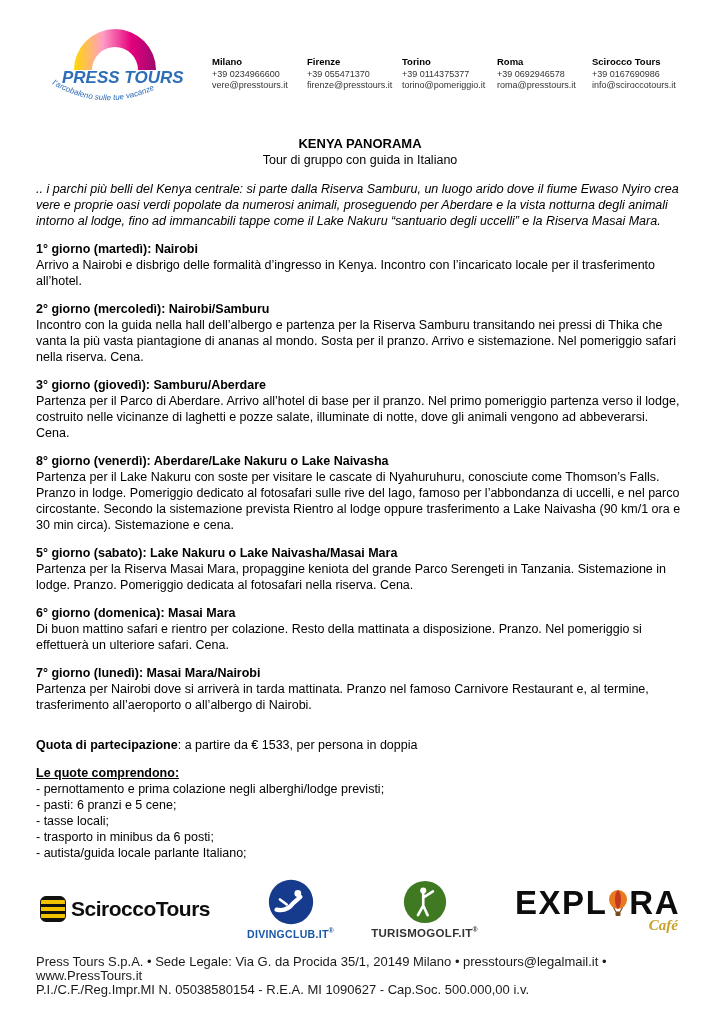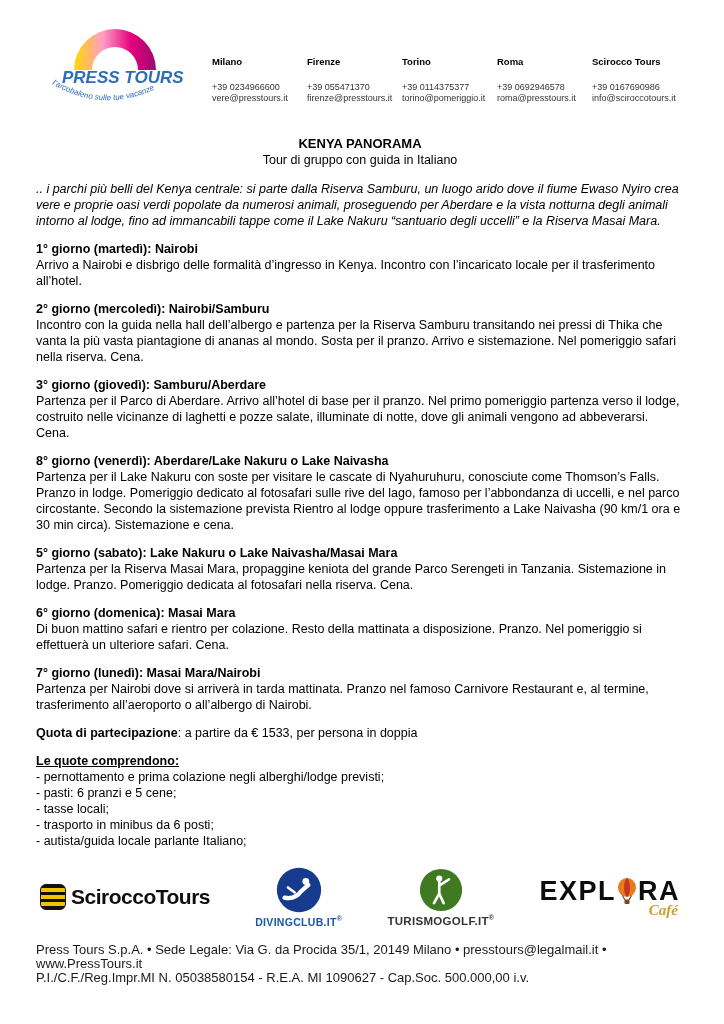--- a/index.html
+++ b/index.html
@@ -10,50 +10,50 @@
     color:#000; overflow:hidden;
   }
   .page { width:724px; height:1024px; padding:24px 40px 0 36px; }
 
   
   .header { display:flex; align-items:flex-start; }
   .logo-wrap { width:158px; flex:none; }
   .contacts { display:flex; margin-left:18px; margin-top:32px; }
   .contact-col { width:95px; font-size:9px; line-height:11.5px; color:#333; word-break:break-all; }
   .contact-col.wide { width:100px; }
-  .c-city { font-weight:bold; color:#000; font-size:9.5px; margin-bottom:14px; }
+  .c-city { font-weight:bold; color:#000; font-size:9.5px; margin-bottom:1px; }
 
   
   .title-block { text-align:center; margin-top:12px; font-size:12.5px; line-height:16px; }
   .title-main { font-weight:bold; font-size:13px; }
 
   
   .intro { font-style:italic; margin-top:13px; font-size:12.5px; line-height:16px; }
   .day { margin-top:12px; font-size:12.5px; line-height:16px; }
   .day-head { font-weight:bold; }
-  .quota { margin-top:12px; font-size:12.5px; line-height:16px; }
+  .quota { margin-top:24px; font-size:12.5px; line-height:16px; }
   .quota .bold { font-weight:bold; }
   .includes { margin-top:12px; font-size:12.5px; line-height:16px; }
   .inc-head { font-weight:bold;text-decoration:underline; }
 
   
   .partners { display:flex; align-items:center; justify-content:space-between; margin-top:16px; padding:0 4px; height:64px; }
   .partner { display:flex; flex-direction:column; align-items:center; }
   .partner.scirocco { flex-direction:row; align-items:center; }
   .sc-icon {
     width:26px; height:26px; border-radius:6px; margin-right:5px;
     background:repeating-linear-gradient(0deg, #111 0 3.5px, #f2c200 3.5px 7px);
     border:1px solid #111;
   }
   .sc-text { font-size:21px; font-weight:bold; letter-spacing:-0.5px; color:#0d0d0d; }
   .diving-text { font-size:10.5px; font-weight:bold; color:#1857a8; letter-spacing:0.3px; margin-top:2px; }
   .golf-text { font-size:11.5px; font-weight:bold; color:#333; letter-spacing:0.3px; margin-top:2px; }
   .reg { font-size:7px; vertical-align:super; }
   .explora { align-items:flex-end; }
-  .explora-word { display:flex; align-items:center; font-size:27px; font-weight:bold; letter-spacing:1.5px; color:#0d0d0d;justify-content:flex-end; }
+  .explora-word { display:flex; align-items:center; font-size:33px; font-weight:bold; letter-spacing:1.5px; color:#0d0d0d;justify-content:flex-end; }
   .explora-word svg { margin:0 1px; }
   .cafe-text { font-family:"Liberation Serif", serif; font-style:italic; font-weight:bold; font-size:15px; color:#c9a227; margin-top:-5px; margin-right:2px; }
 
   
   .footer { font-size:13px; line-height:14px; margin-top:14px; color:#1a1a1a; }
 </style>
 </head>
 <body>
 
 <div class="page">

